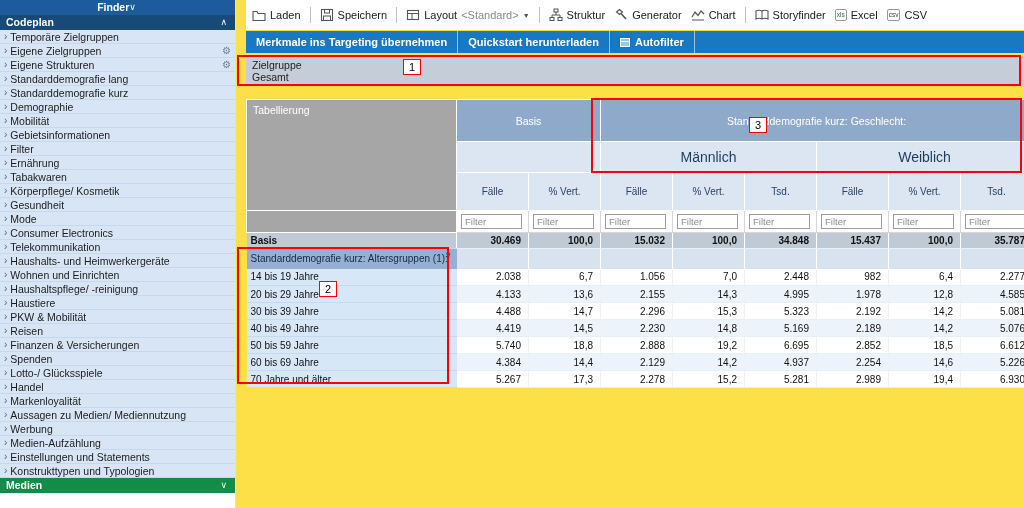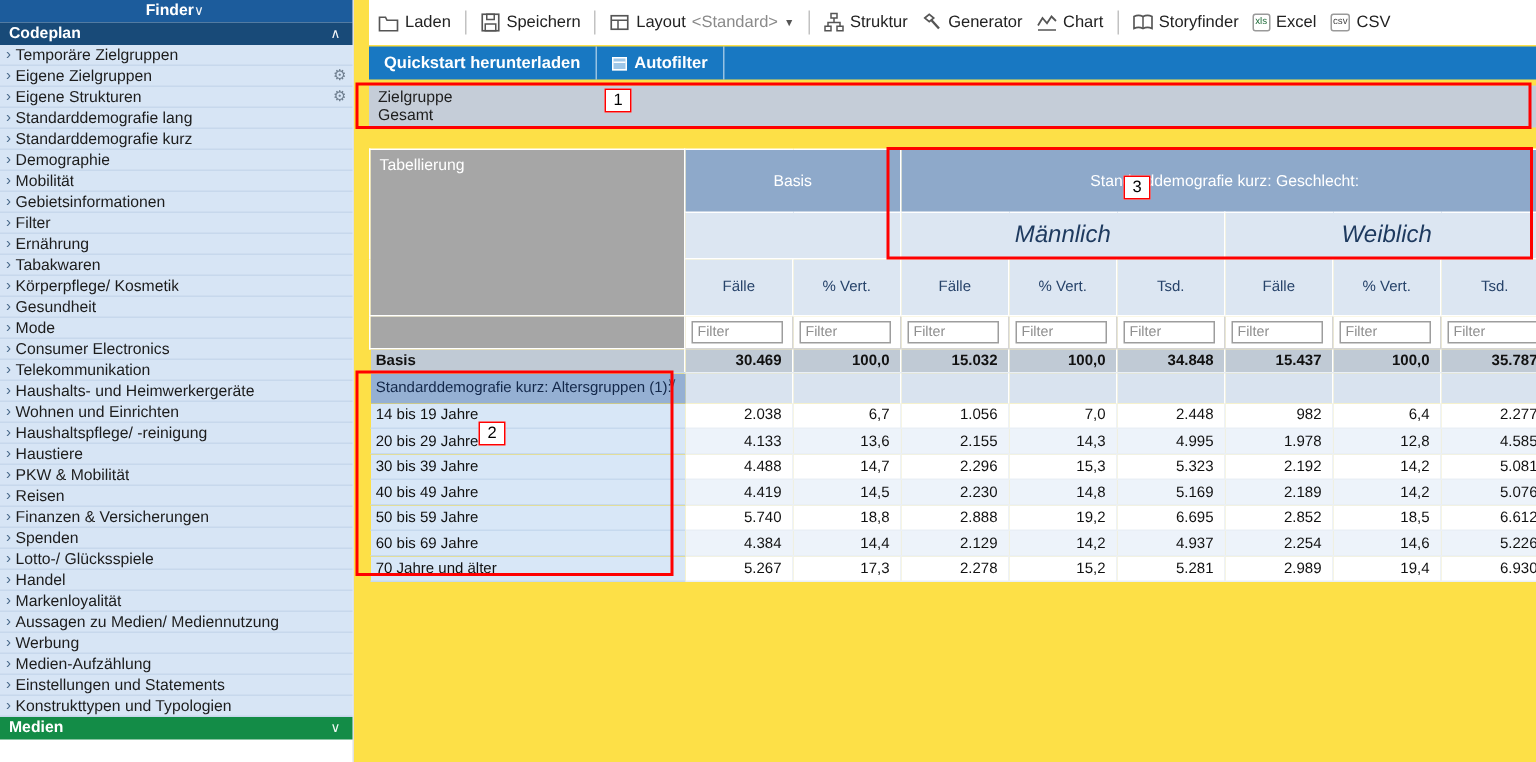--- a/index.html
+++ b/index.html
@@ -48,21 +48,21 @@
   
   .table-wrap { margin-top:14px; }
   table.crosstab { border-collapse:collapse; table-layout:fixed; width:786px; font-size:10px; color:#111; }
   col.c-label { width:210px; }
   col.c-val { width:72px; }
   thead td { border:1px solid #fff; }
   tr.rowA { height:42px;margin-left:36px; } tr.rowB { height:31px; } tr.rowC { height:38px; } tr.rowD { height:22px; }
   .corner { background:#a6a6a6; color:#fff; vertical-align:top; padding:4px 6px; font-size:10.5px; }
   .h-strong { background:#8ea9ca; color:#fff; text-align:center; vertical-align:middle; font-size:10.5px; }
   .h-light { background:#dce6f2; }
-  .h-sub { background:#dce6f2; color:#1e3a5f; text-align:center; vertical-align:middle; font-size:16px;font-style:italic; }
+  .h-sub { background:#dce6f2; color:#1e3a5f; text-align:center; vertical-align:middle; font-size:14px; }
   .col-h { background:#dce6f2; color:#27436a; text-align:center; vertical-align:middle; }
   .filter-corner { background:#a6a6a6; }
   .filter-cell { background:#fff; border:1px solid #d6d6d6; }
   .filter-input { display:block; width:calc(100% - 10px); height:15px; margin:0 0 0 4px; border:1px solid #9d9d9d;
                   font-size:9.5px; padding:0 3px; color:#333; font-family:"Liberation Sans", sans-serif; }
   .filter-input::placeholder { color:#8f8f8f; }
   tbody tr { height:17px; }
   tr.basis-row { height:16px; }
   tr.basis-row td { background:#c0cad5; font-weight:bold; border-right:1px solid #fff; }
   tr.section-row { height:20px; }
@@ -316,20 +316,23 @@
         <span class="doc-badge">xls</span>
         <span>Excel</span>
       </div>
       <div class="tb-btn">
         <span class="doc-badge csv">csv</span>
         <span>CSV</span>
       </div>
     </div>
 
     <div class="actionbar">
+      <div class="ab-btn">
+        <span>Merkmale ins Targeting übernehmen</span>
+      </div>
       <div class="ab-btn">
         <span>Quickstart herunterladen</span>
       </div>
       <div class="ab-btn">
         <span class="ab-ico"></span>
         <span>Autofilter</span>
       </div>
     </div>
 
     <div class="target-band">

